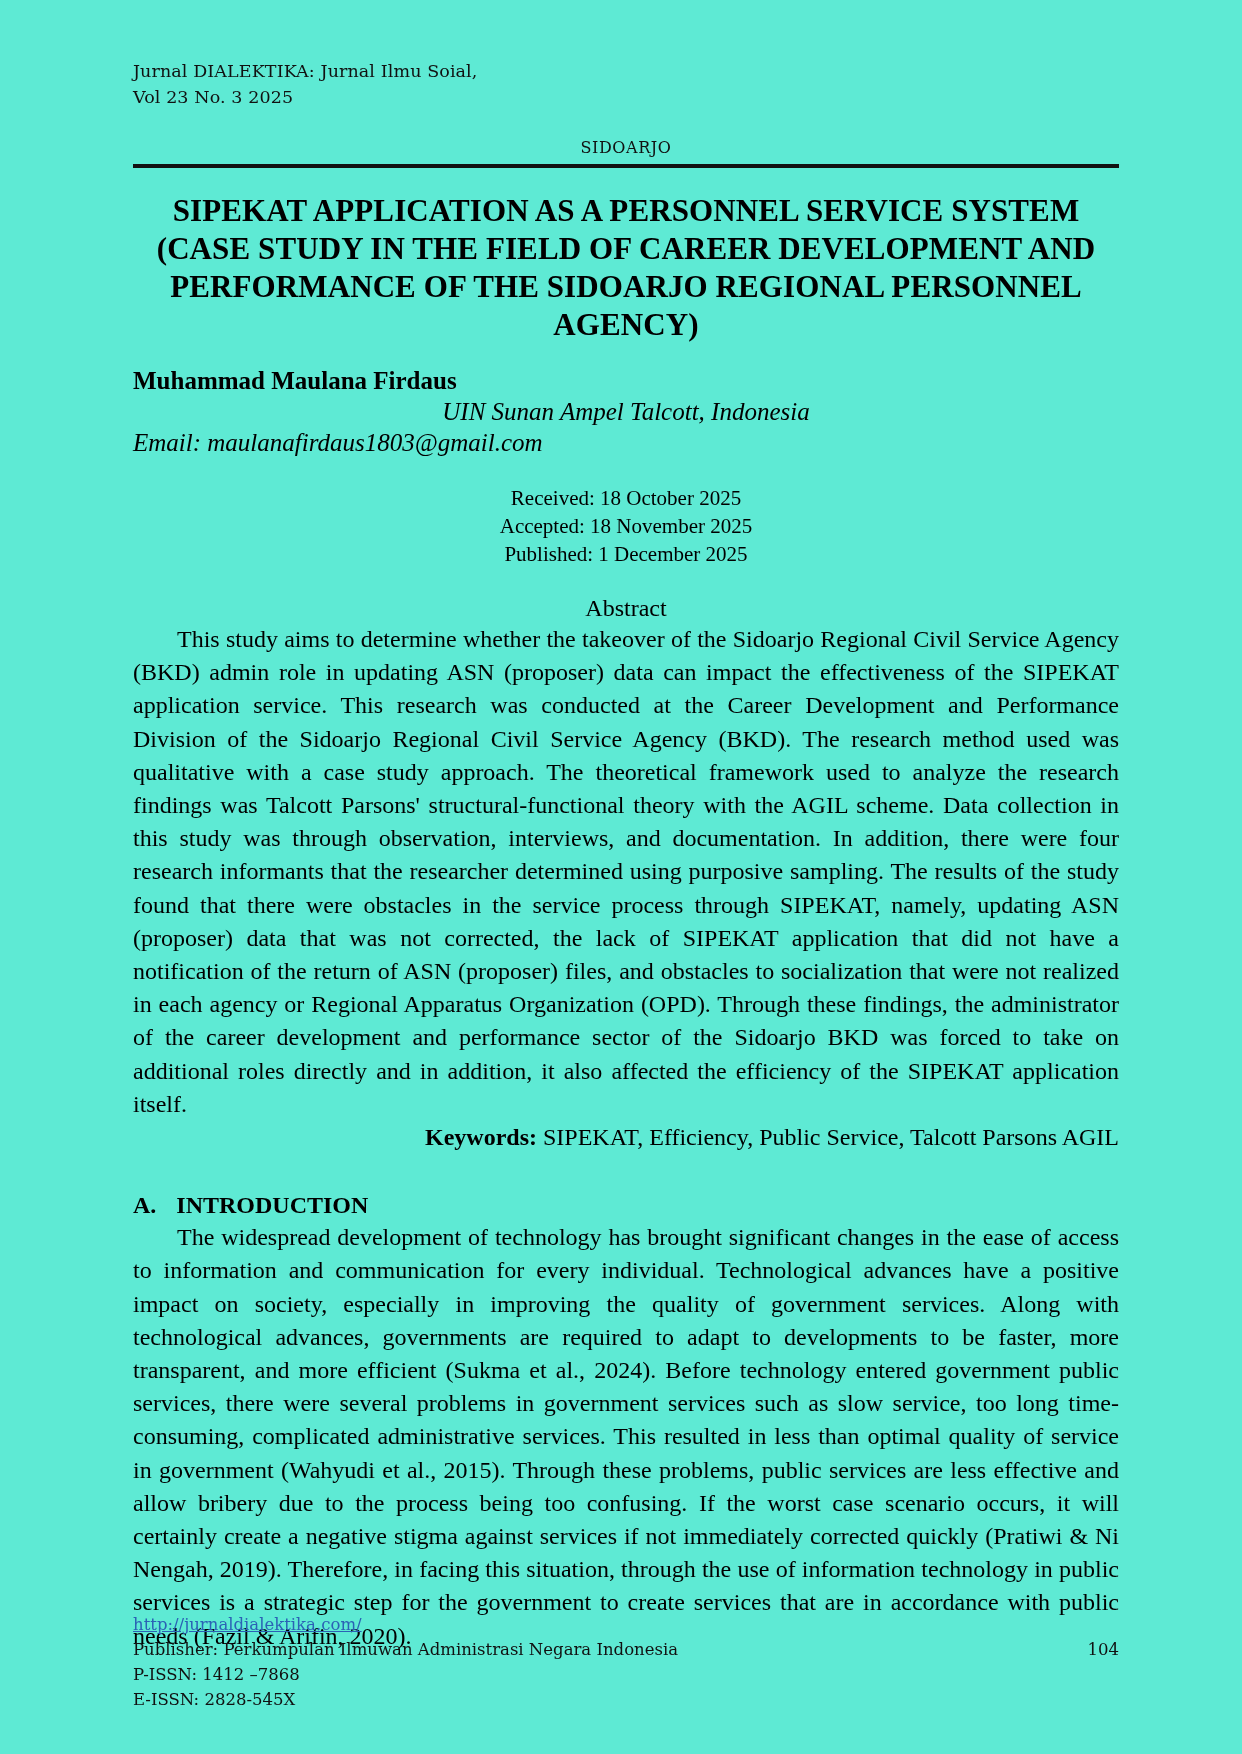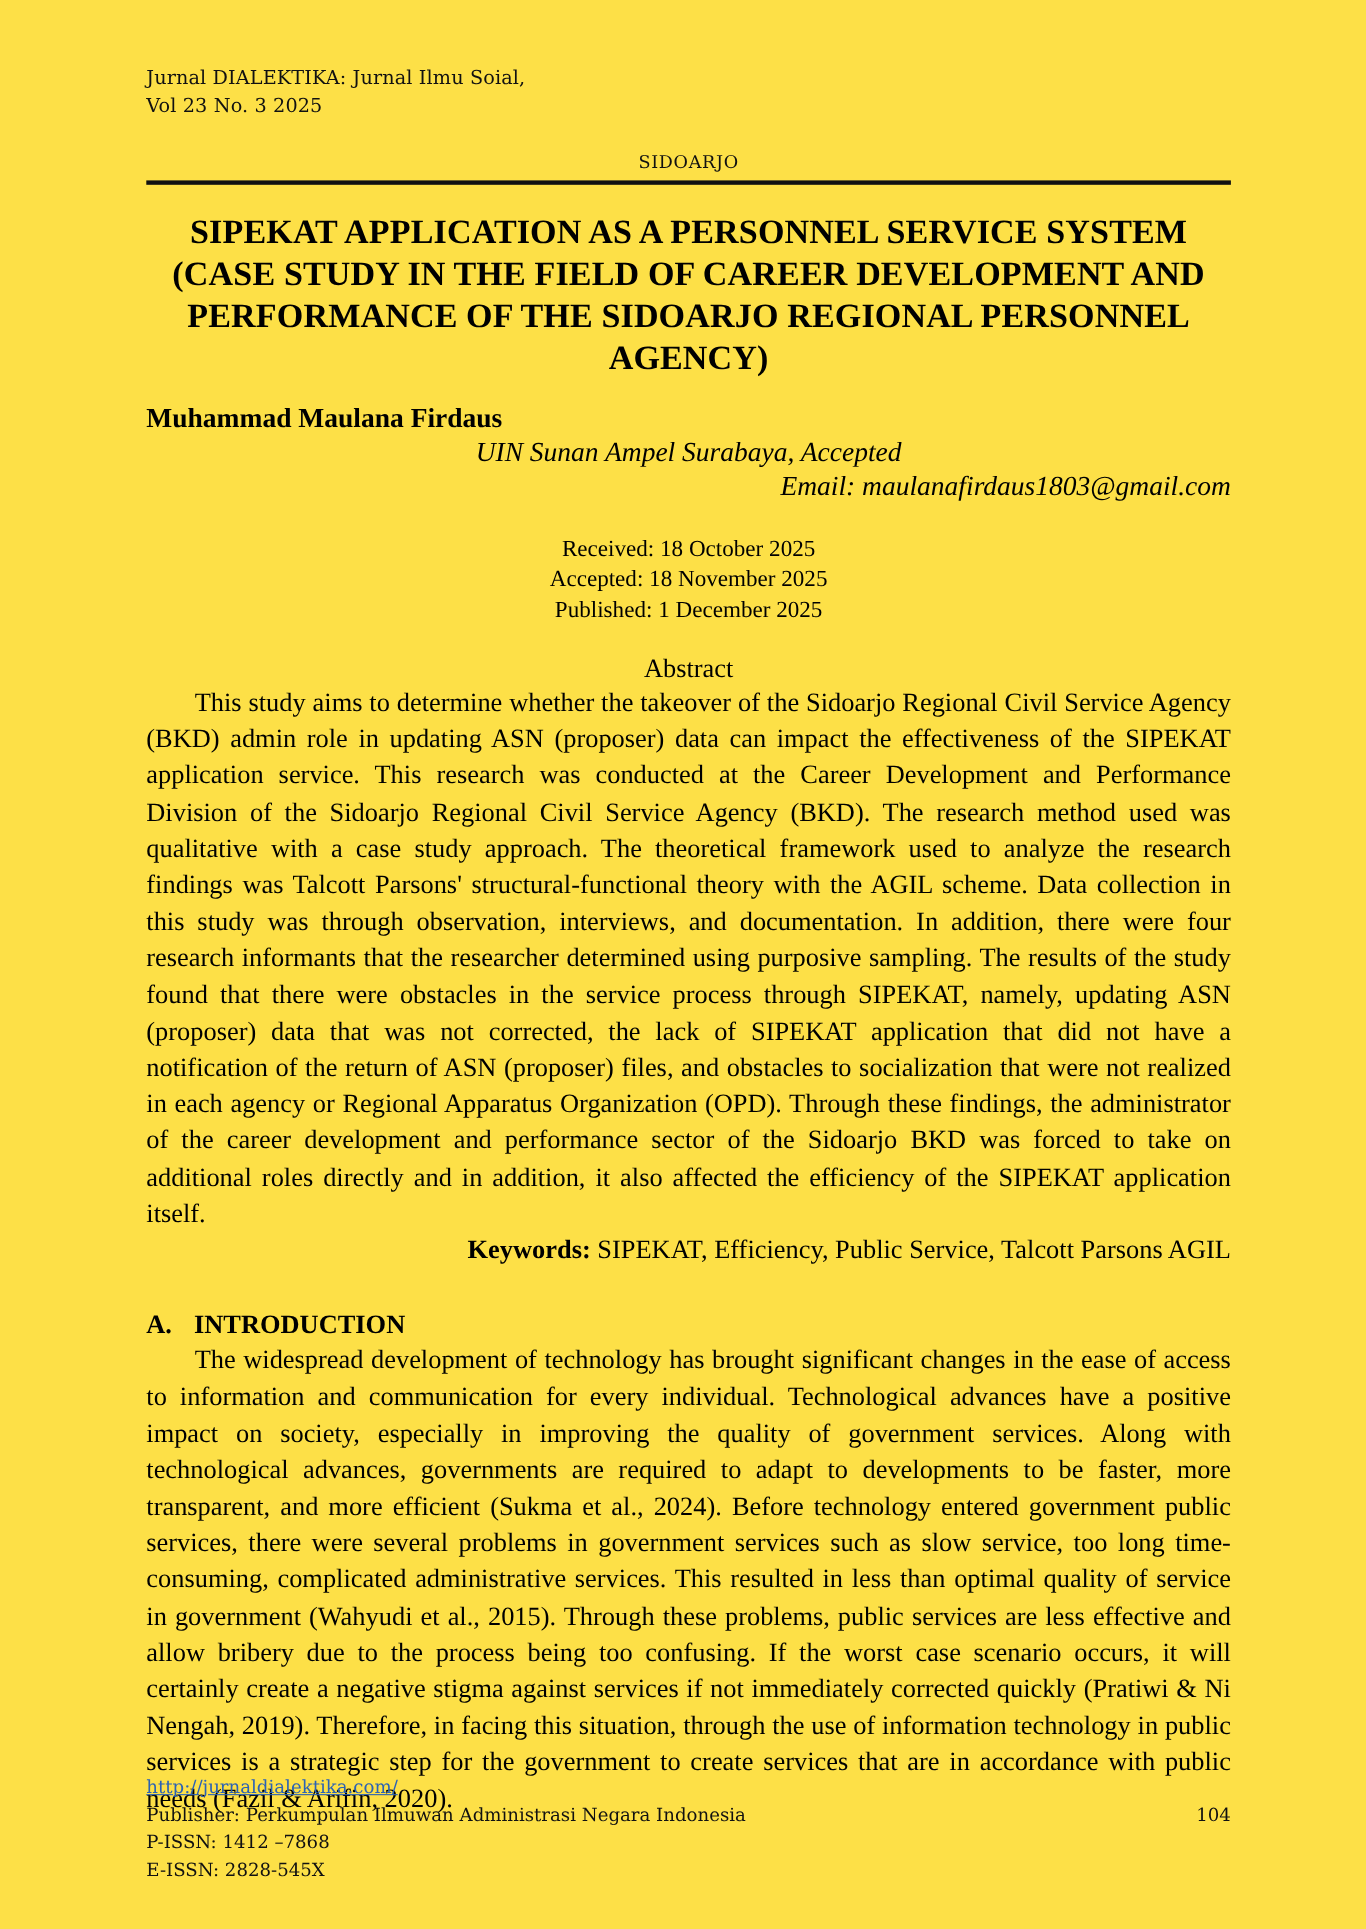--- a/index.html
+++ b/index.html
@@ -4,21 +4,21 @@
 <style>
   html, body {
     margin: 0;
     padding: 0;
     background: #ffffff;
   }
   .page {
     position: relative;
     width: 1242px;
     height: 1754px;
-    background: #fde047;
+    background: #5eead4;
     margin: 0 auto;
     box-sizing: border-box;
     overflow: hidden;
     font-family: "Liberation Serif", "DejaVu Serif", serif;
     color: #000000;
   }
   .content {
     position: absolute;
     left: 133px;
     top: 0;
@@ -69,21 +69,21 @@
     font-size: 25px;
     line-height: 31px;
   }
   .affil {
     text-align: center;
     font-style: italic;
     font-size: 25px;
     line-height: 31px;
   }
   .email {
-    text-align: right;
+    text-align: left;
     font-style: italic;
     font-size: 25px;
     line-height: 31px;
   }
 
   
   .hist-block {
     margin-top: 26px;
     text-align: center;
   }
@@ -174,21 +174,21 @@
       <div>Jurnal DIALEKTIKA: Jurnal Ilmu Soial,</div>
       <div>Vol 23 No. 3 2025</div>
     </div>
 
     <div class="article-label">SIDOARJO</div>
     <div class="rule"></div>
 
     <div class="title">SIPEKAT APPLICATION AS A PERSONNEL SERVICE SYSTEM (CASE STUDY IN THE FIELD OF CAREER DEVELOPMENT AND PERFORMANCE OF THE SIDOARJO REGIONAL PERSONNEL AGENCY)</div>
 
     <div class="author">Muhammad Maulana Firdaus</div>
-    <div class="affil">UIN Sunan Ampel Surabaya, Accepted</div>
+    <div class="affil">UIN Sunan Ampel Talcott, Indonesia</div>
     <div class="email">Email: maulanafirdaus1803@gmail.com</div>
 
     <div class="hist-block">
       <div class="hist-line">Received:  18 October 2025</div>
       <div class="hist-line">Accepted:  18 November 2025</div>
       <div class="hist-line">Published: 1 December 2025</div>
     </div>
 
     <div class="abs-title">Abstract</div>
     <div class="abs-body">This study aims to determine whether the takeover of the Sidoarjo Regional Civil Service Agency (BKD) admin role in updating ASN (proposer) data can impact the effectiveness of the SIPEKAT application service. This research was conducted at the Career Development and Performance Division of the Sidoarjo Regional Civil Service Agency (BKD). The research method used was qualitative with a case study approach. The theoretical framework used to analyze the research findings was Talcott Parsons' structural-functional theory with the AGIL scheme. Data collection in this study was through observation, interviews, and documentation. In addition, there were four research informants that the researcher determined using purposive sampling. The results of the study found that there were obstacles in the service process through SIPEKAT, namely, updating ASN (proposer) data that was not corrected, the lack of SIPEKAT application that did not have a notification of the return of ASN (proposer) files, and obstacles to socialization that were not realized in each agency or Regional Apparatus Organization (OPD). Through these findings, the administrator of the career development and performance sector of the Sidoarjo BKD was forced to take on additional roles directly and in addition, it also affected the efficiency of the SIPEKAT application itself.</div>

